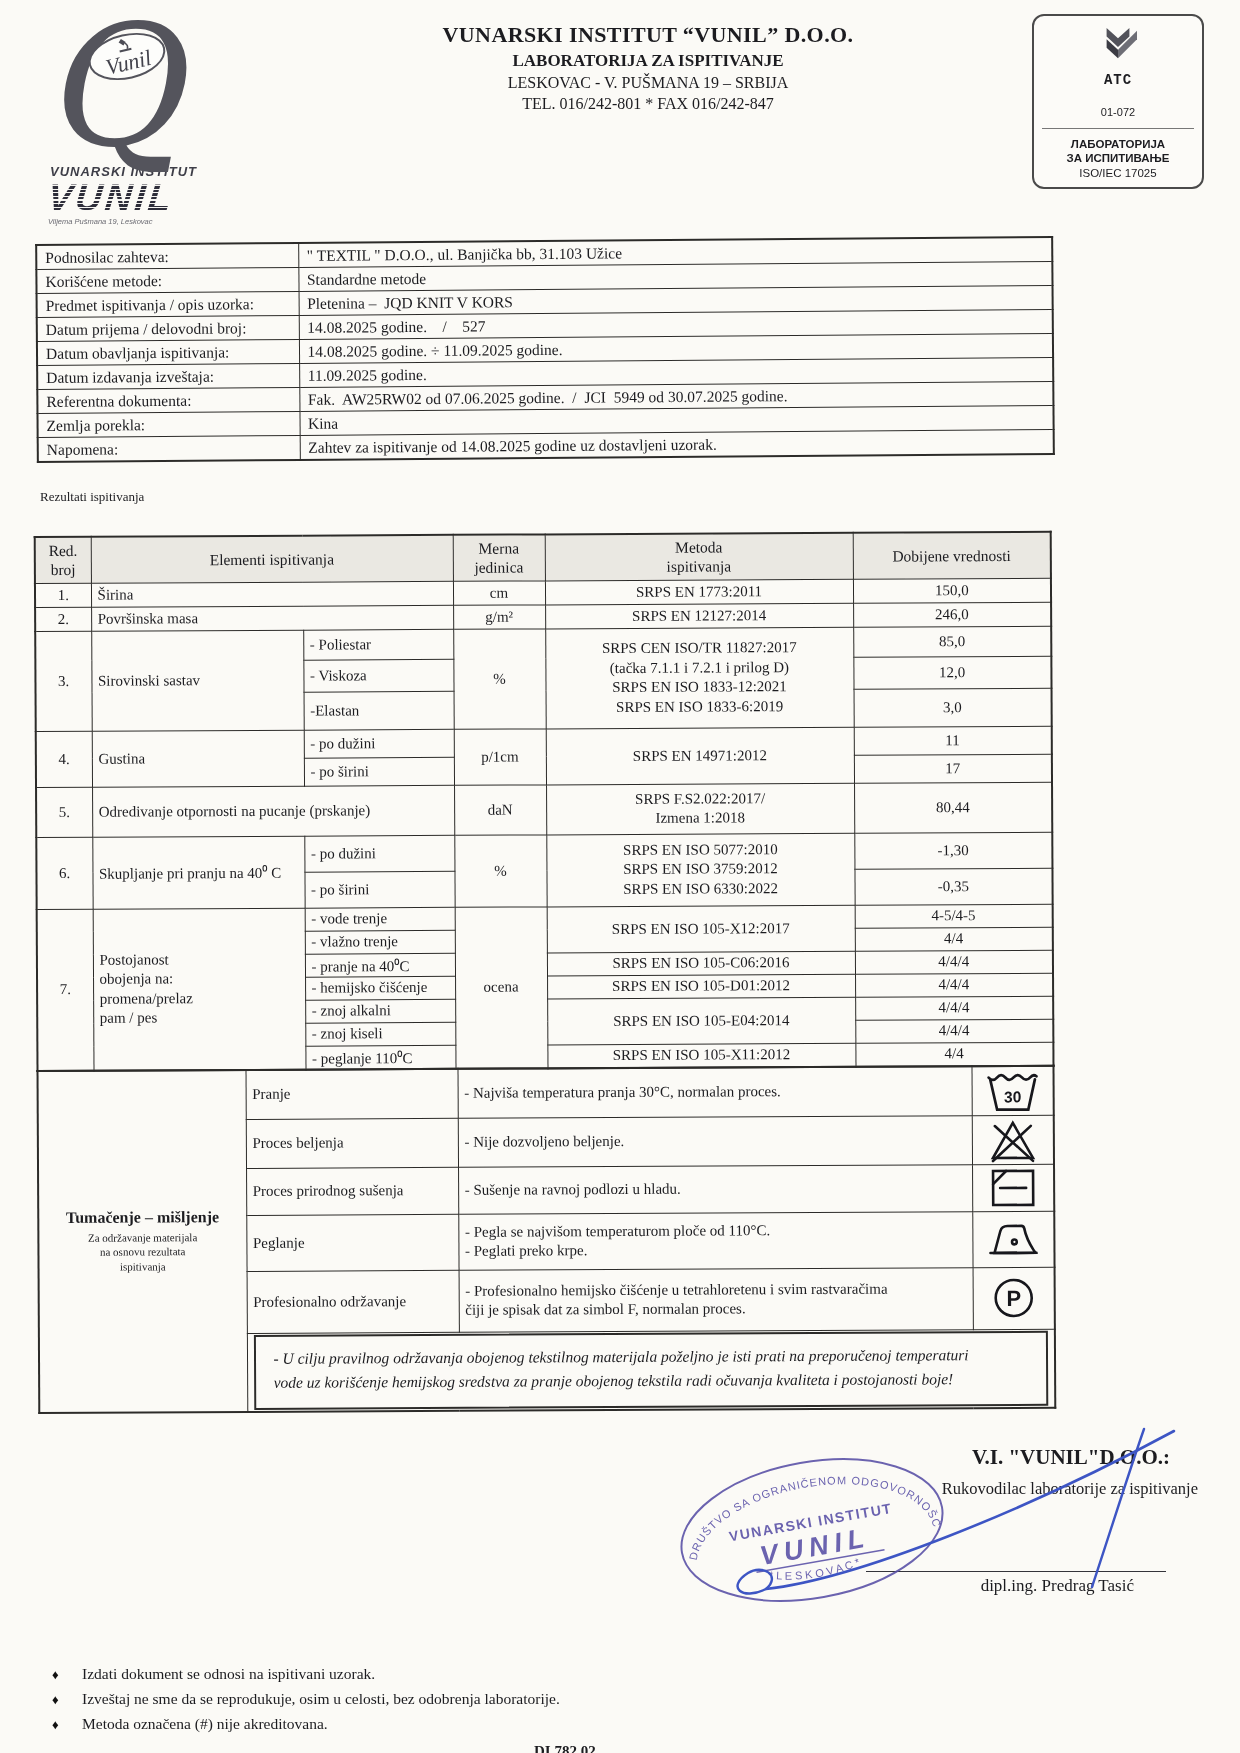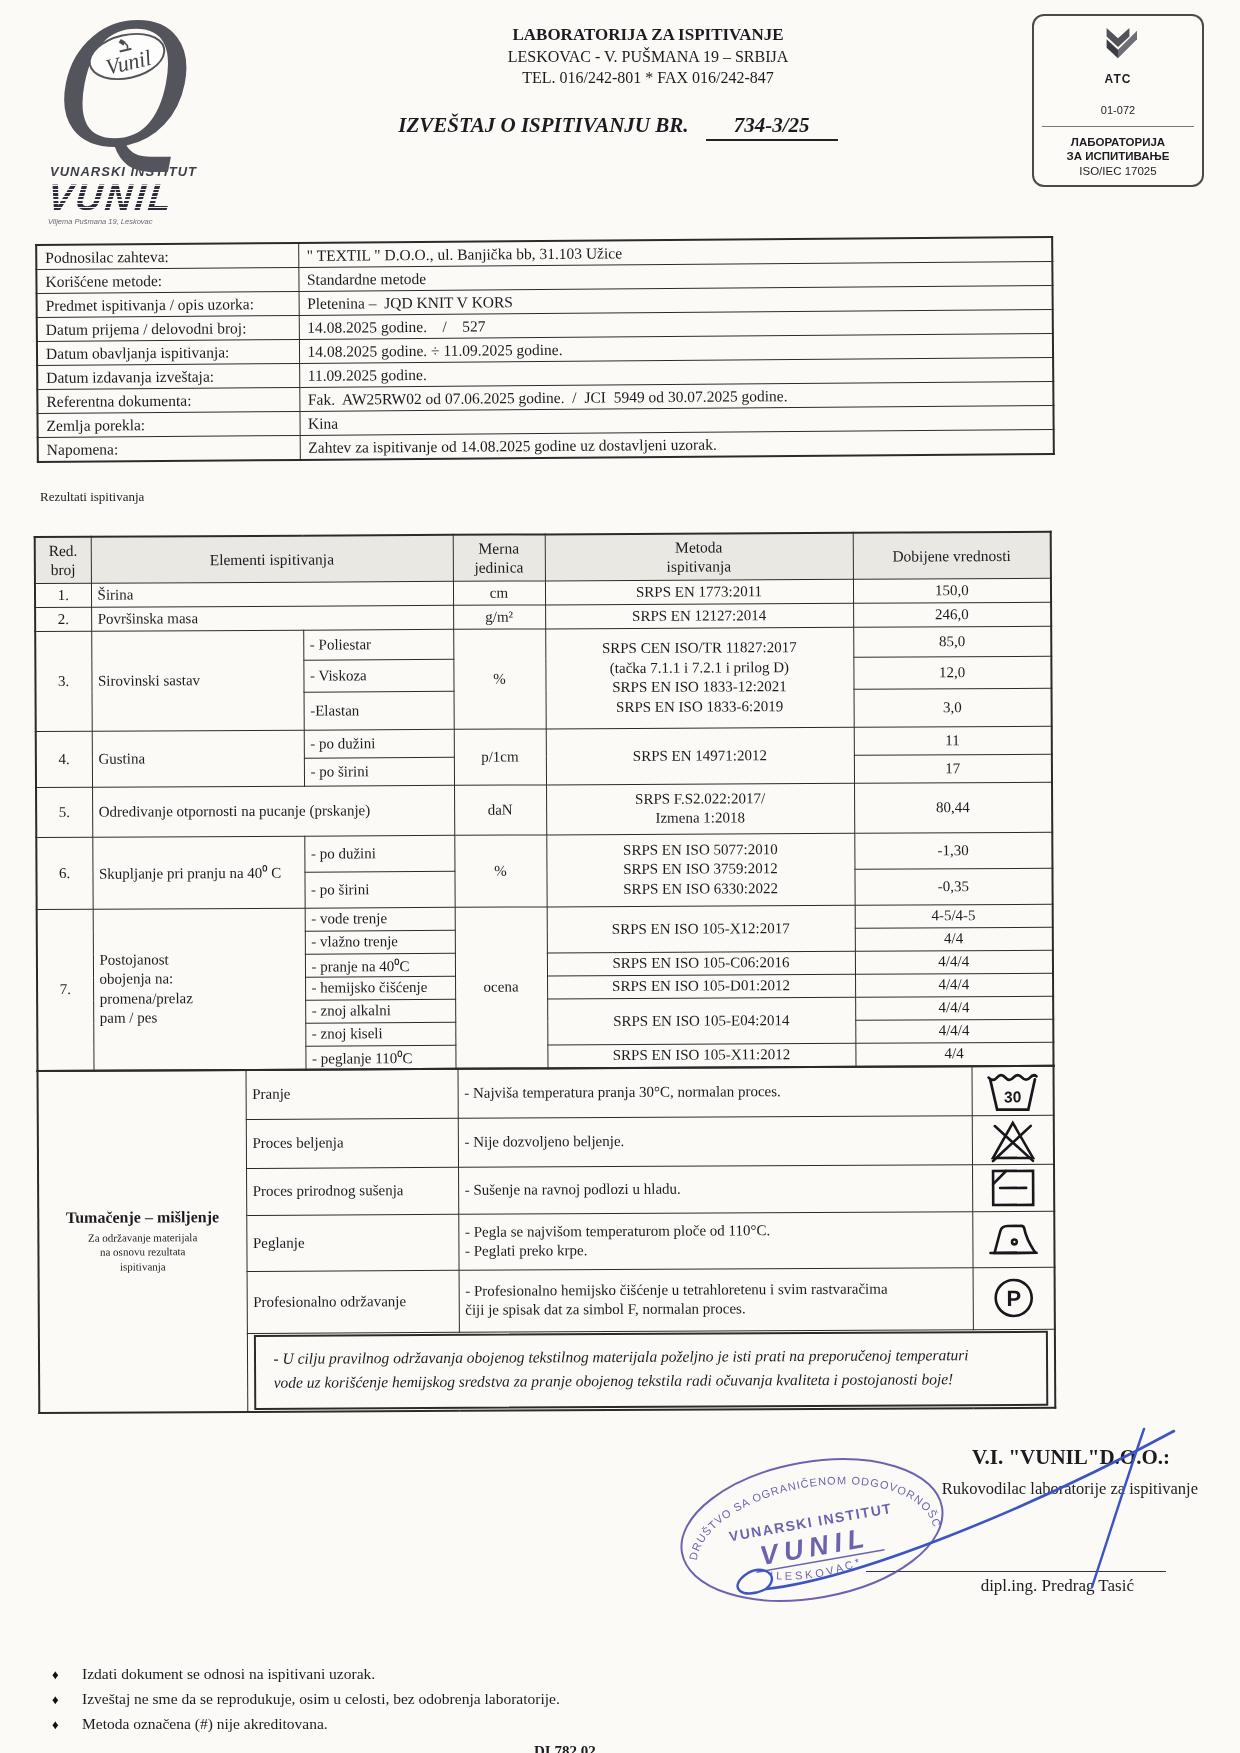--- a/index.html
+++ b/index.html
@@ -29,21 +29,21 @@
   .org-name{font-size:22px;font-weight:bold;letter-spacing:.4px;}
   .lab-name{font-size:17px;font-weight:bold;margin-top:3px;}
   .addr,.tel{font-size:16px;margin-top:3px;}
   .title-row{margin-top:26px;font-size:21px;font-weight:bold;font-style:italic;
              transform:translateX(-30px);}
   .report-no{display:inline-block;border-bottom:2.5px solid #222;padding:0 28px 1px 28px;
              margin-left:12px;}
   .hdr-right{width:172px;}
   .badge{border:2px solid #4a4a4a;border-radius:12px;padding:10px 6px 8px 6px;text-align:center;
          background:#fcfbf8;}
-  .badge-acr{font-family:Liberation Sans, sans-serif;font-weight:bold;font-size:12px;
+  .badge-acr{font-family:Liberation Mono, monospace;font-weight:bold;font-size:14px;
              letter-spacing:1px;margin-top:4px;}
   .badge-code{font-family:"Liberation Sans",sans-serif;font-size:11px;margin-top:18px;}
   .badge-div{border-top:1.5px solid #777;margin:10px 2px 8px 2px;}
   .badge-cyr{font-family:"Liberation Sans",sans-serif;font-size:11.5px;font-weight:bold;
              line-height:1.25;}
   .badge-iso{font-family:"Liberation Sans",sans-serif;font-size:11.5px;margin-top:1px;}
   
   table{border-collapse:collapse;table-layout:fixed;}
   .doc-tbl{width:1016px;transform:rotate(-0.45deg);}
   .doc-tbl td,.doc-tbl th{border:1.5px solid #2c2b29;padding:1px 8px;font-size:15.5px;
@@ -108,27 +108,24 @@
           </svg>
           <span class="vunil-script">Vunil</span>
         </div>
       </div>
       <div class="logo-inst">VUNARSKI INSTITUT</div>
       <div class="logo-brand">VUNIL</div>
       <div class="logo-caption">Viljema Pušmana 19, Leskovac</div>
     </div>
 
     <div class="hdr-center">
+      <div class="org-name">VUNARSKI INSTITUT “VUNIL” D.O.O.</div>
       <div class="lab-name">LABORATORIJA ZA ISPITIVANJE</div>
       <div class="addr">LESKOVAC - V. PUŠMANA 19 – SRBIJA</div>
       <div class="tel">TEL. 016/242-801 * FAX  016/242-847</div>
-      <div class="title-row">
-        <span>IZVEŠTAJ O ISPITIVANJU BR.</span>
-        <span class="report-no">734-3/25</span>
-      </div>
     </div>
 
     <div class="hdr-right">
       <div class="badge">
         <svg width="48" height="38" viewBox="0 0 48 40">
           <polygon points="12,2 24,13 36,2 36,11 24,22 12,11" fill="#52525a"></polygon>
           <polygon points="12,14 24,25 24,34 12,23" fill="#3c3c44"></polygon>
           <polygon points="24,25 44,5 44,14 24,34" fill="#6e6e76"></polygon>
         </svg>
         <div class="badge-acr">ATC</div>

